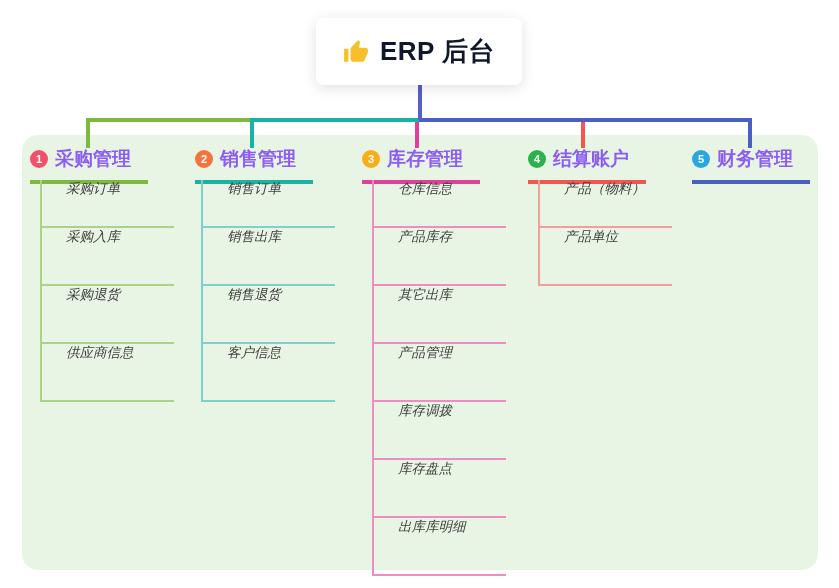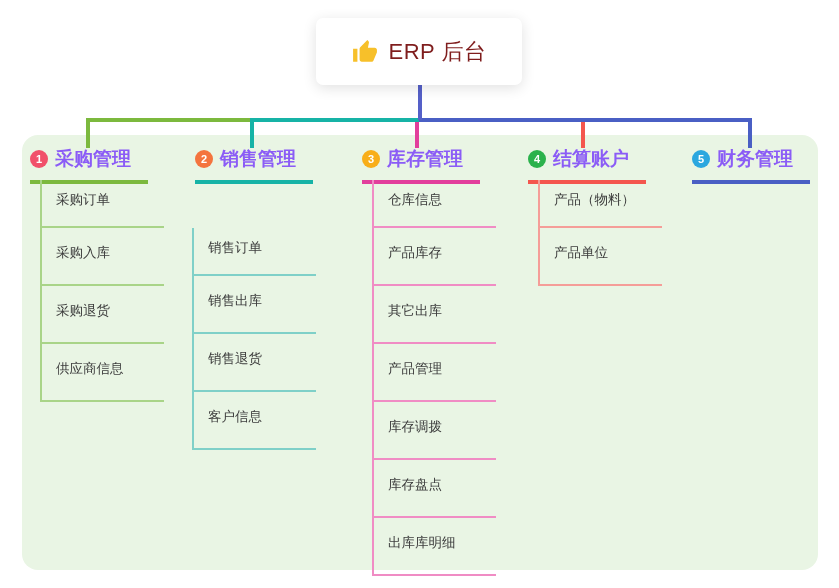--- a/index.html
+++ b/index.html
@@ -12,21 +12,21 @@
     background:#e9f5e4;border-radius:16px;
   }
   .line{position:absolute;}
 
   
   .root-card{
     position:absolute;left:316px;top:18px;width:206px;height:67px;
     background:#ffffff;border-radius:7px;box-shadow:0 3px 14px rgba(0,0,0,.12);
     display:flex;align-items:center;justify-content:center;gap:11px;
   }
-  .root-label{font-size:22px;font-weight:400;color:#7f1d1d;letter-spacing:.5px;}
+  .root-label{font-size:26px;font-weight:700;color:#0f172a;letter-spacing:.5px;}
   .thumb-icon{width:26px;height:26px;display:inline-flex;}
 
   
   .c1{--main:#7cb93e;--light:#a9d488;--badge:#f1506a;}
   .c2{--main:#16b3a6;--light:#7fd0c8;--badge:#f4743e;}
   .c3{--main:#e23f9c;--light:#f08cc4;--badge:#f8ae19;}
   .c4{--main:#f4564e;--light:#f59d98;--badge:#2bb24c;}
   .c5{--main:#4a5fc4;--light:#94a4dd;--badge:#2ba7df;}
 
   .branch-header{
@@ -41,42 +41,43 @@
     color:#fff;font-size:11px;font-weight:bold;
     display:inline-flex;align-items:center;justify-content:center;flex:0 0 18px;
   }
 
   .children{
     position:absolute;top:180px;
     border-left:2px solid var(--light);
   }
   .child{
     height:56px;width:max-content;min-width:82px;
-    display:flex;align-items:center;
-    padding:0 26px 0 14px;
+    display:flex;align-items:flex-start;
+    padding:0 26px 0 24px;
     border-bottom:2px solid var(--light);
     box-sizing:content-box;
+    font-style:italic;
   }
   .child:first-child{height:46px;}
   .child span{font-size:13.5px;color:#3c3c3c;margin-bottom:7px;white-space:nowrap;}
 
   
   #ln-root {left:418px;top:85px; width:4px;  height:35px;background:#5560c8;}
   #ln-s3   {left:415px;top:120px;width:4px;  height:28px;background:#e23f9c;}
   #ln-s4   {left:581px;top:118px;width:4px;  height:30px;background:#f4564e;}
   #ln-h1   {left:86px; top:118px;width:166px;height:4px; background:#7cb93e;}
   #ln-h2   {left:250px;top:118px;width:169px;height:4px; background:#16b3a6;}
   #ln-h5   {left:419px;top:118px;width:333px;height:4px; background:#4a5fc4;}
   #ln-s1   {left:86px; top:118px;width:4px;  height:30px;background:#7cb93e;}
   #ln-s2   {left:250px;top:118px;width:4px;  height:30px;background:#16b3a6;}
   #ln-s5   {left:748px;top:118px;width:4px;  height:30px;background:#4a5fc4;}
 
   
   .p1{left:30px;}  .p1c{left:40px;}
-  .p2{left:195px;} .p2c{left:192px;margin-top:48px;}
+  .p2{left:195px;} .p2c{left:201px;}
   .p3{left:362px;} .p3c{left:372px;}
   .p4{left:528px;} .p4c{left:538px;}
   .p5{left:692px;} .p5c{left:702px;}
 </style>
 </head>
 <body>
 
 <div class="canvas">
 
   <div class="bg-panel"></div>

